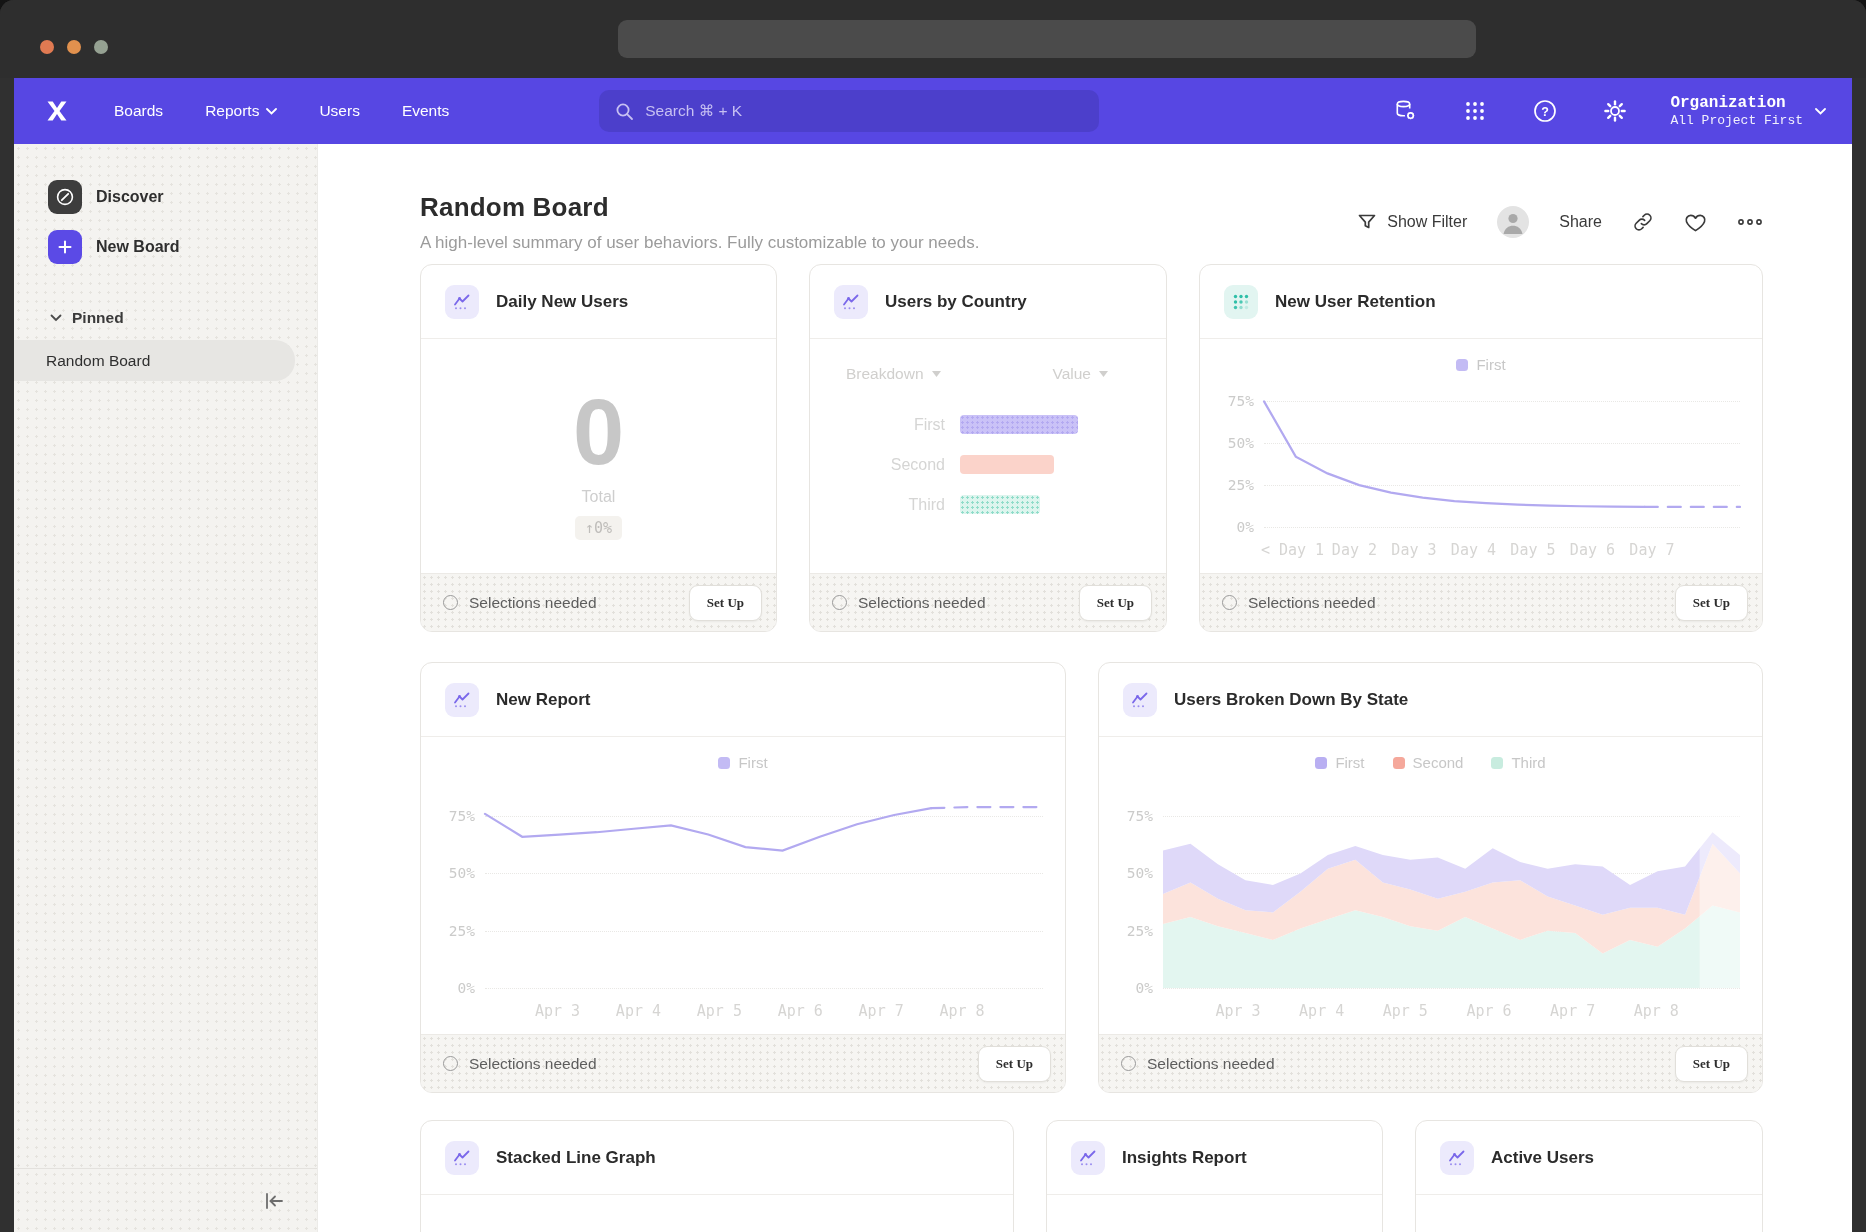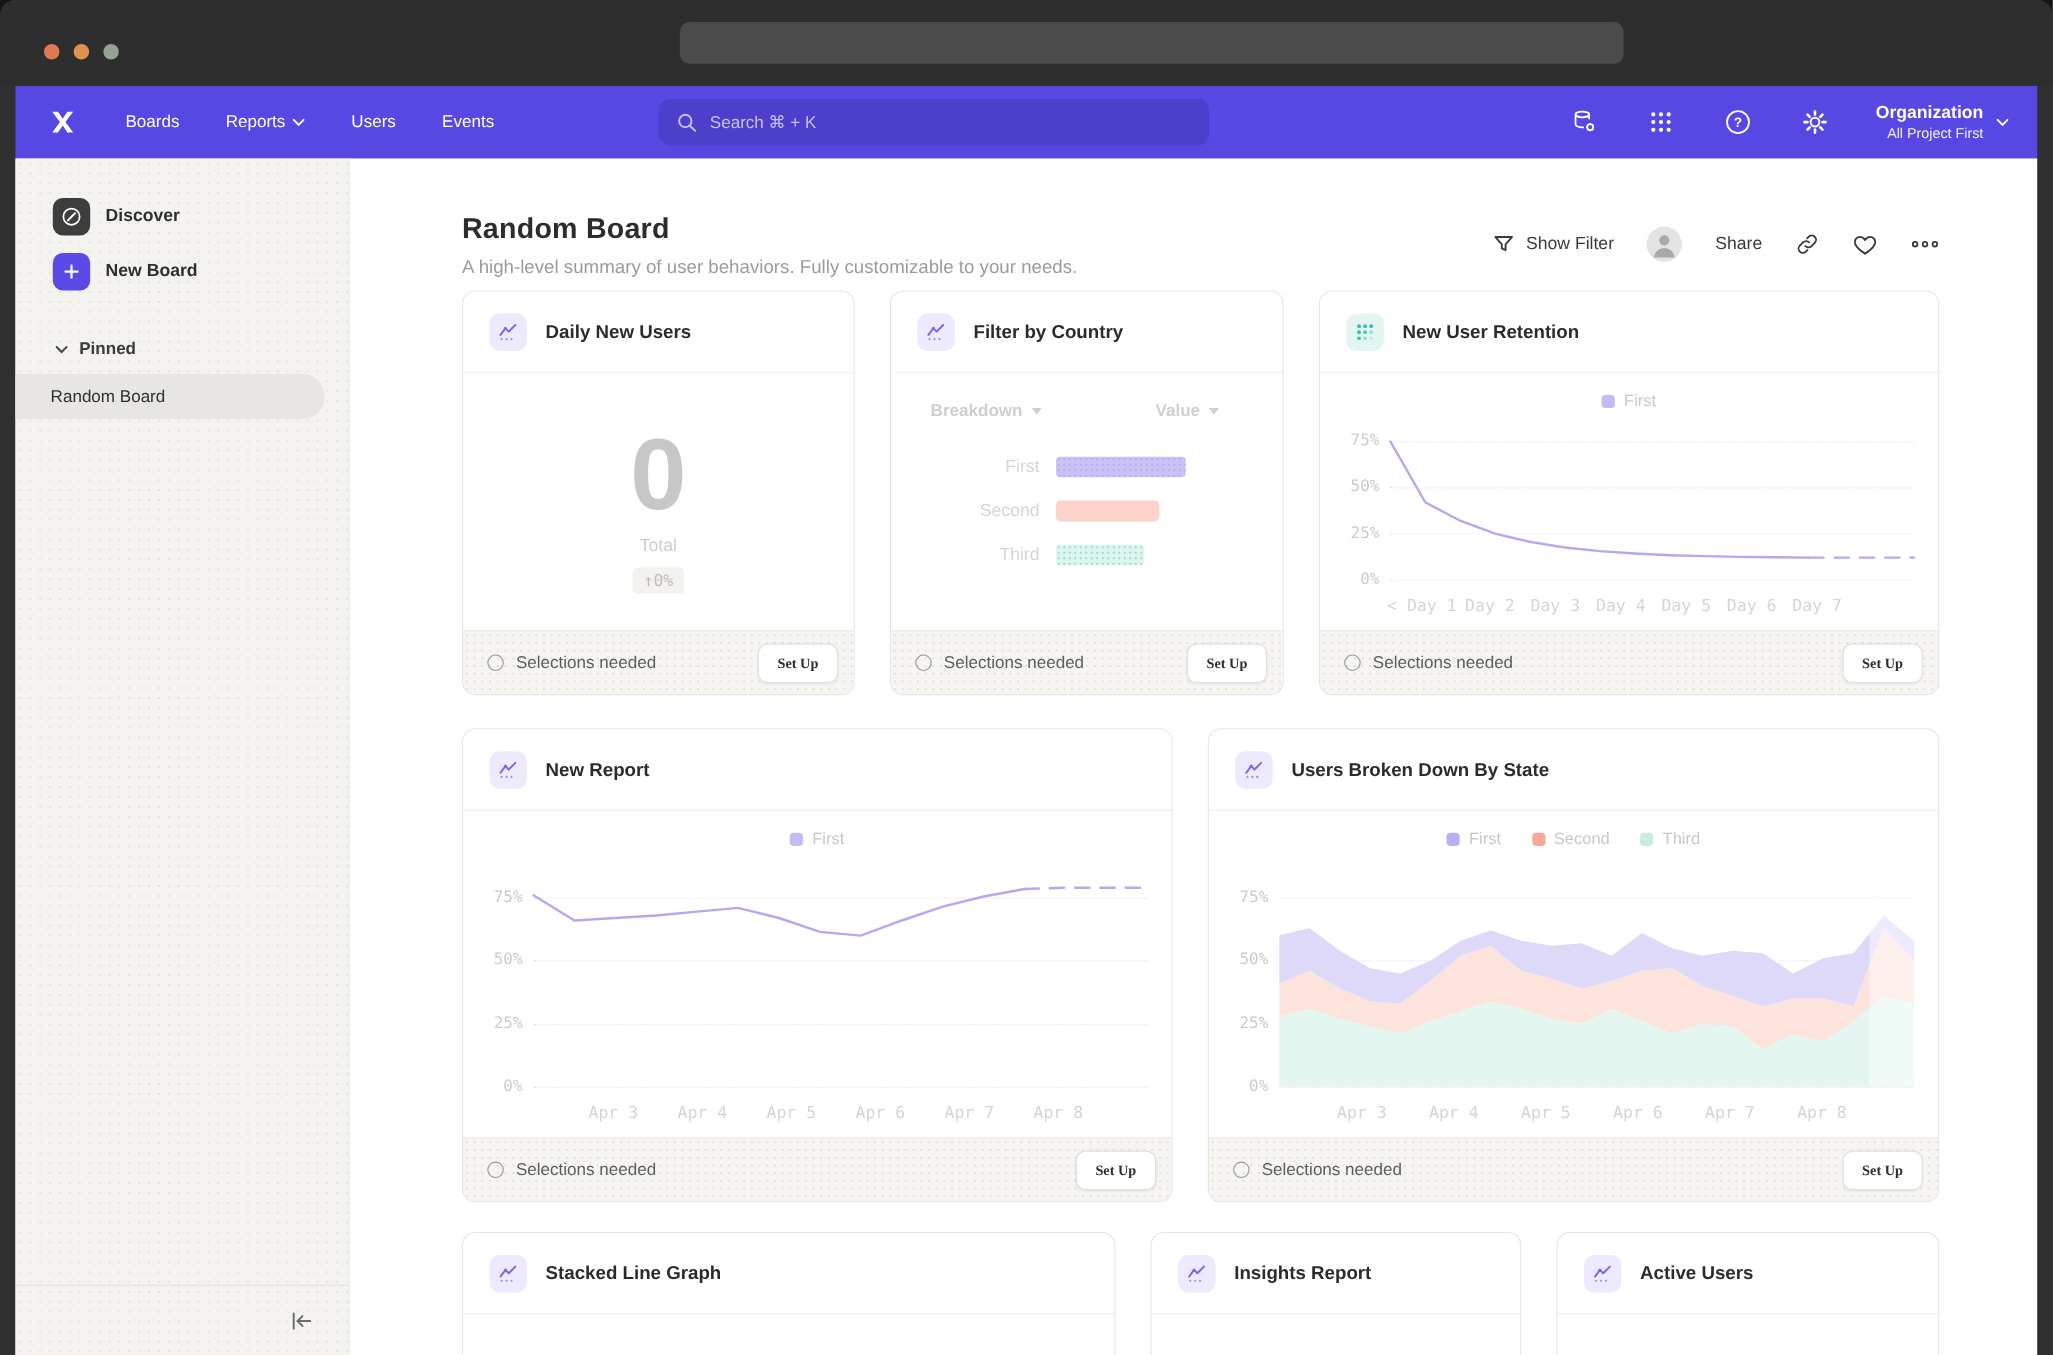--- a/index.html
+++ b/index.html
@@ -17,21 +17,21 @@
   
   .navbar { height:66px; margin:0 14px; background:#5747e3; display:flex; align-items:center; padding:0 26px 0 30px; flex:none; color:#fff; }
   .brand { width:26px; height:26px; display:flex; align-items:center; justify-content:center; }
   .nav-links { display:flex; align-items:center; gap:42px; margin-left:44px; }
   .nav-link { display:flex; align-items:center; gap:7px; font-size:15.5px; color:#fff; cursor:pointer; }
   .searchbox { margin-left:150px; width:500px; height:42px; background:#4c3fcb; border-radius:10px; display:flex; align-items:center; padding:0 16px; gap:11px; }
   .searchbox span { color:#c7c0f2; font-size:15.5px; }
   .nav-right { margin-left:auto; display:flex; align-items:center; gap:44px; }
   .nav-icon { width:26px; height:26px; display:flex; align-items:center; justify-content:center; cursor:pointer; }
   .org { display:flex; align-items:center; gap:12px; margin-left:42px; cursor:pointer; }
-  .org-text { text-align:right; }
+  .org-text { text-align:left;font-family:Liberation Mono, monospace; }
   .org-name { font-size:16px; font-weight:bold; line-height:20px; }
   .org-project { font-size:13px; opacity:.92; line-height:16px; }
 
   
   .app-body { flex:1; margin:0 14px; display:flex; overflow:hidden; background:#fff; }
 
   .sidebar { width:304px; flex:none; background-color:#f4f3f0;
     background-image:radial-gradient(#e5e3de 1px, transparent 1.15px); background-size:9px 9px;
     position:relative; padding-top:30px; border-right:1px solid #ecebe8; }
   .side-item { display:flex; align-items:center; gap:14px; padding:0 0 0 34px; height:46px; cursor:pointer; }
@@ -71,21 +71,21 @@
   .setup-btn { margin-left:auto; background:#fff; border:1px solid #e1dfda; border-radius:9px; padding:9px 17px; font-size:13px; font-weight:bold; color:#2e2e2e; cursor:pointer; box-shadow:0 1px 2px rgba(0,0,0,.05); font-family:Liberation Serif, serif; }
 
   
   .daily-center { position:absolute; inset:0; display:flex; flex-direction:column; align-items:center; justify-content:center; padding-top:14px; }
   .big-zero { font-size:92px; font-weight:bold; color:#c7c7c7; line-height:1; }
   .zero-label { margin-top:10px; font-size:16px; color:#cecece; }
   .zero-delta { margin-top:10px; background:#f4f2ee; color:#bfbdba; border-radius:5px; padding:3px 10px; font-size:15px; }
 
   
   .country-head { display:flex; justify-content:space-between; padding:26px 58px 0 36px; }
-  .dropdown { display:flex; align-items:center; gap:8px; font-size:15.5px; color:#d0cfcd; cursor:pointer;font-weight:bold; }
+  .dropdown { display:flex; align-items:center; gap:8px; font-size:15.5px; color:#d0cfcd; cursor:pointer; }
   .country-rows { margin-top:32px; }
   .country-row { display:flex; align-items:center; height:19px; margin-bottom:21px; }
   .country-label { width:150px; text-align:right; padding-right:15px; font-size:16px; color:#d5d5d4; }
   .country-bar { height:19px; border-radius:4px; }
 
   
   .chart { position:absolute; inset:0; }
   .ch-legend { position:absolute; top:17px; left:0; right:0; display:flex; justify-content:center; gap:28px; }
   .legend-item { display:flex; align-items:center; gap:8px; font-size:15px; color:#c7c7c7; }
   .legend-swatch { width:12px; height:12px; border-radius:3.5px; }
@@ -318,21 +318,21 @@
               <svg width="20" height="20" viewBox="0 0 20 20">
                   <polyline points="3,12.5 7.5,6.5 10.5,9.5 16.5,3.5" fill="none" stroke="#7a68ea" stroke-width="1.8" stroke-linecap="round" stroke-linejoin="round"></polyline>
                   <circle cx="7.5" cy="6.5" r="1.4" fill="#7a68ea"></circle>
                   <g fill="#9a8df0">
                     <circle cx="4" cy="16.3" r="1"></circle>
                     <circle cx="8.5" cy="16.3" r="1"></circle>
                     <circle cx="13" cy="16.3" r="1"></circle>
                   </g>
                 </svg>
             </span>
-            <span class="card-title">Filter by Country</span>
+            <span class="card-title">Users by Country</span>
           </div>
           <div class="card-body">
             <div class="country-head">
               <span class="dropdown">
                 <span>Breakdown</span>
                 <svg width="9" height="6" viewBox="0 0 9 6">
                     <polygon points="0,0 9,0 4.5,6" fill="#d0cfcd"></polygon>
                   </svg>
               </span>
               <span class="dropdown">

